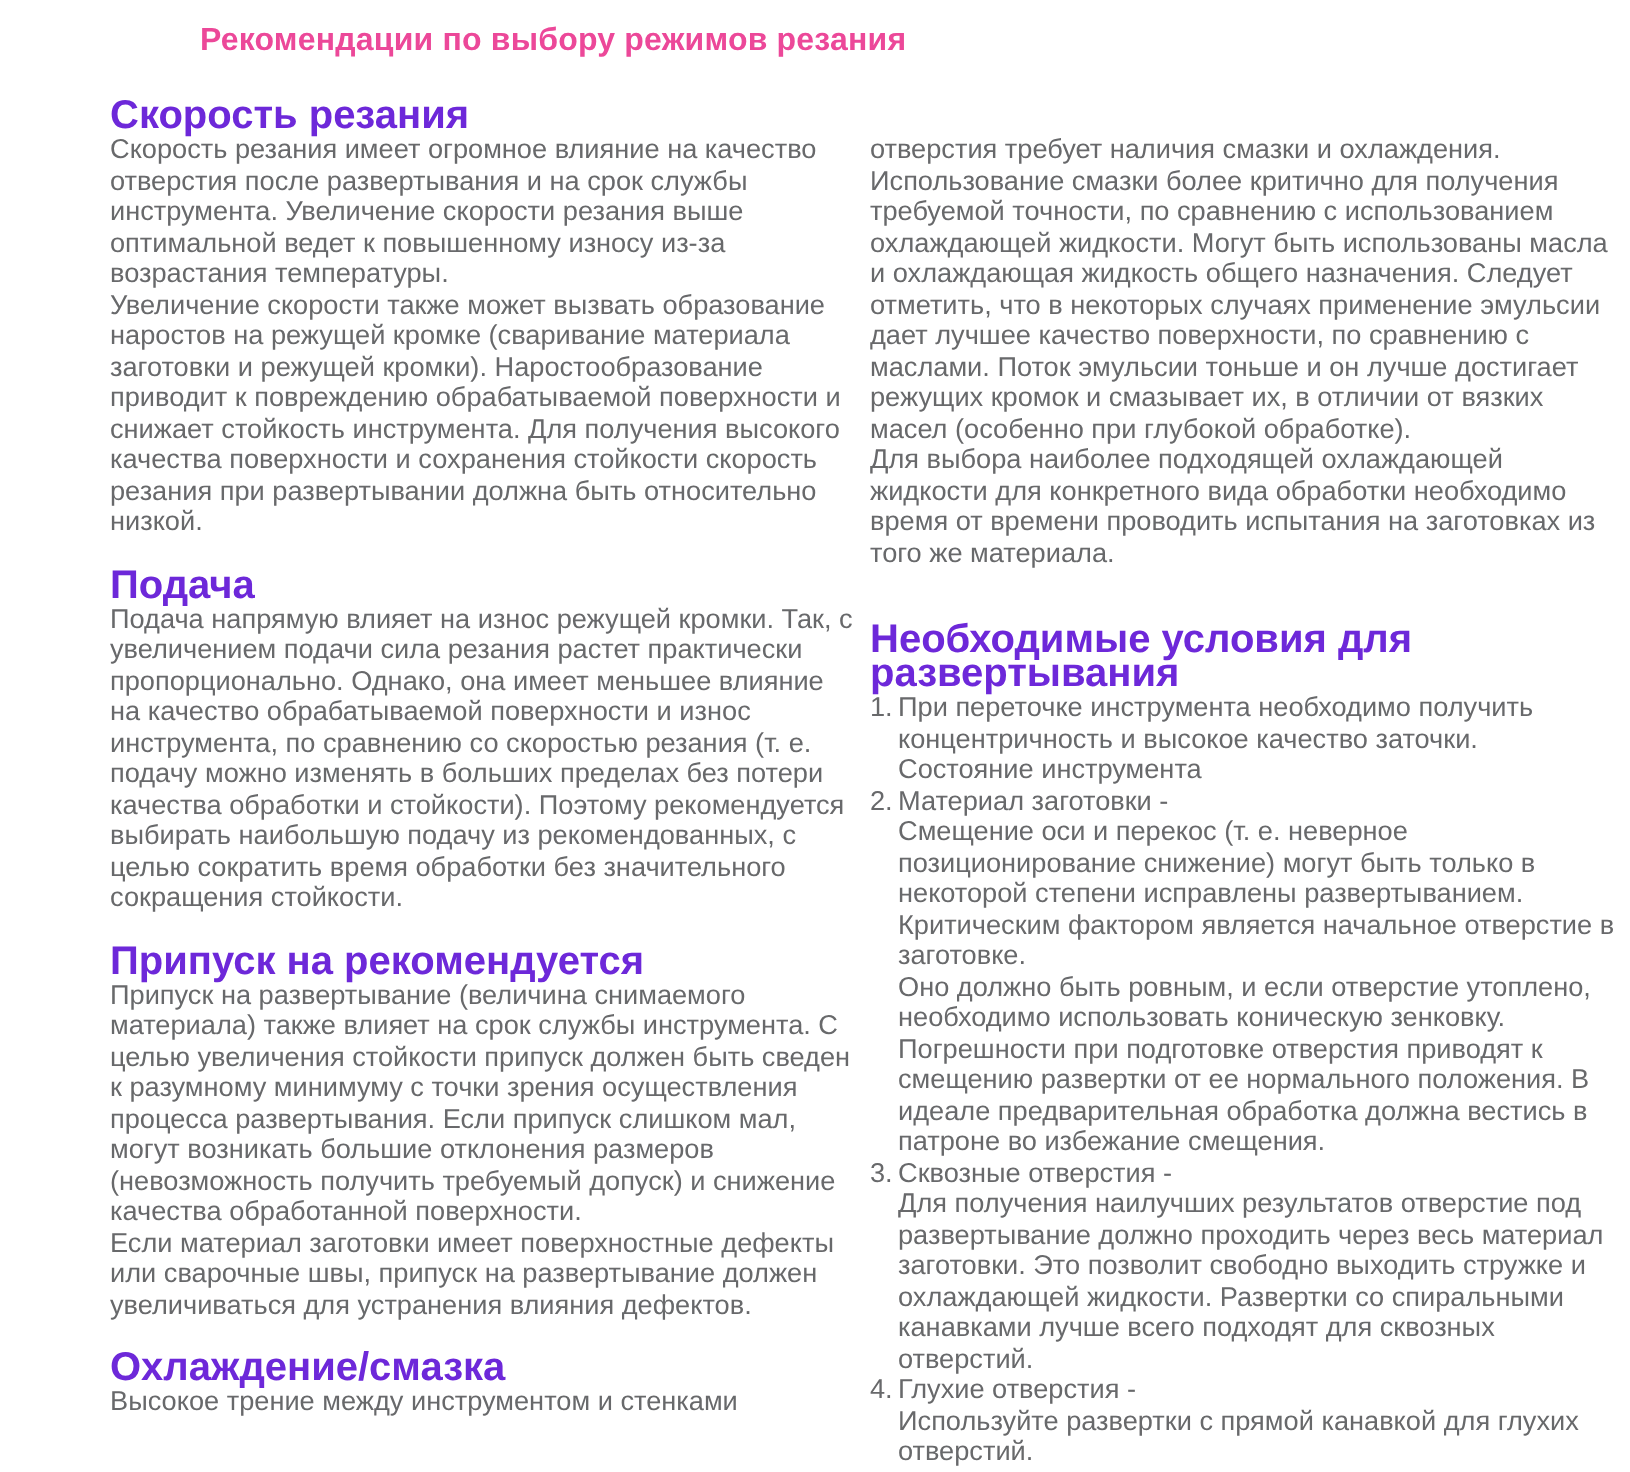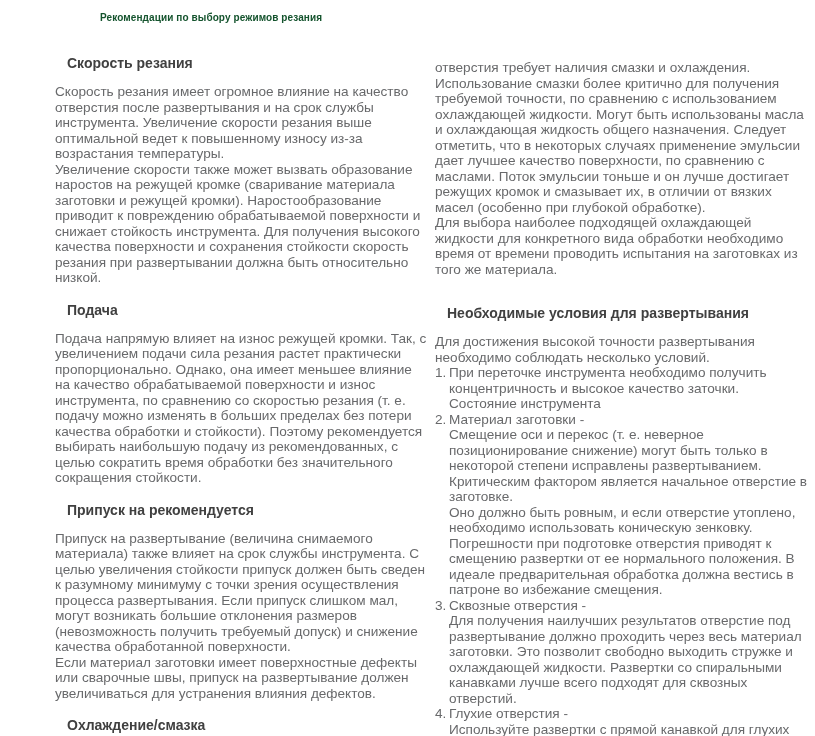--- a/index.html
+++ b/index.html
@@ -12,23 +12,23 @@
     height: 736px;
     overflow: hidden;
     font-family: "Liberation Sans", sans-serif;
     color: #68696b;
   }
   .page {
     padding: 10px 0 0 55px;
     box-sizing: border-box;
   }
   .doc-title {
-    font-size: 10px;
+    font-size: 16px;
     font-weight: bold;
-    color: #14532d;
+    color: #ec4899;
     margin: 2px 0 0 45px;
     letter-spacing: 0.1px;
   }
   .columns {
     display: flex;
     gap: 6px;
     margin-top: 20px;
   }
   .col {
     width: 374px;
@@ -40,25 +40,25 @@
     width: 378px;
     flex: 0 0 378px;
   }
   .sec {
     margin: 0 0 0 0;
   }
   .sec + .sec {
     margin-top: 16px;
   }
   .sec-h {
-    font-size: 14px;
+    font-size: 20px;
     line-height: 17px;
     font-weight: bold;
-    color: #404040;
-    margin: 12px;
+    color: #6d28d9;
+    margin: 0;
     padding: 0;
   }
   .para {
     margin: 0;
     padding: 0;
   }
   .cont-para {
     margin: 17px 0 0 0;
   }
   .conditions {
@@ -116,21 +116,20 @@
 
     <div class="col col-right">
 
       <div>
         <p class="para cont-para">отверстия требует наличия смазки и охлаждения. Использование смазки более критично для получения требуемой точности, по сравнению с использованием охлаждающей жидкости. Могут быть использованы масла и охлаждающая жидкость общего назначения. Следует отметить, что в некоторых случаях применение эмульсии дает лучшее качество поверхности, по сравнению с маслами. Поток эмульсии тоньше и он лучше достигает режущих кромок и смазывает их, в отличии от вязких масел (особенно при глубокой обработке).</p>
         <p class="para">Для выбора наиболее подходящей охлаждающей жидкости для конкретного вида обработки необходимо время от времени проводить испытания на заготовках из того же материала.</p>
       </div>
 
       <div class="sec conditions">
         <h2 class="sec-h">Необходимые условия для развертывания</h2>
-        <p class="para">Для достижения высокой точности развертывания необходимо соблюдать несколько условий.</p>
 
         <div class="num-list">
 
           <div class="li">
             <span class="li-num">1.</span>
             <div class="li-body">
               <p class="para">При переточке инструмента необходимо получить концентричность и высокое качество заточки.</p>
               <p class="para">Состояние инструмента</p>
             </div>
           </div>

